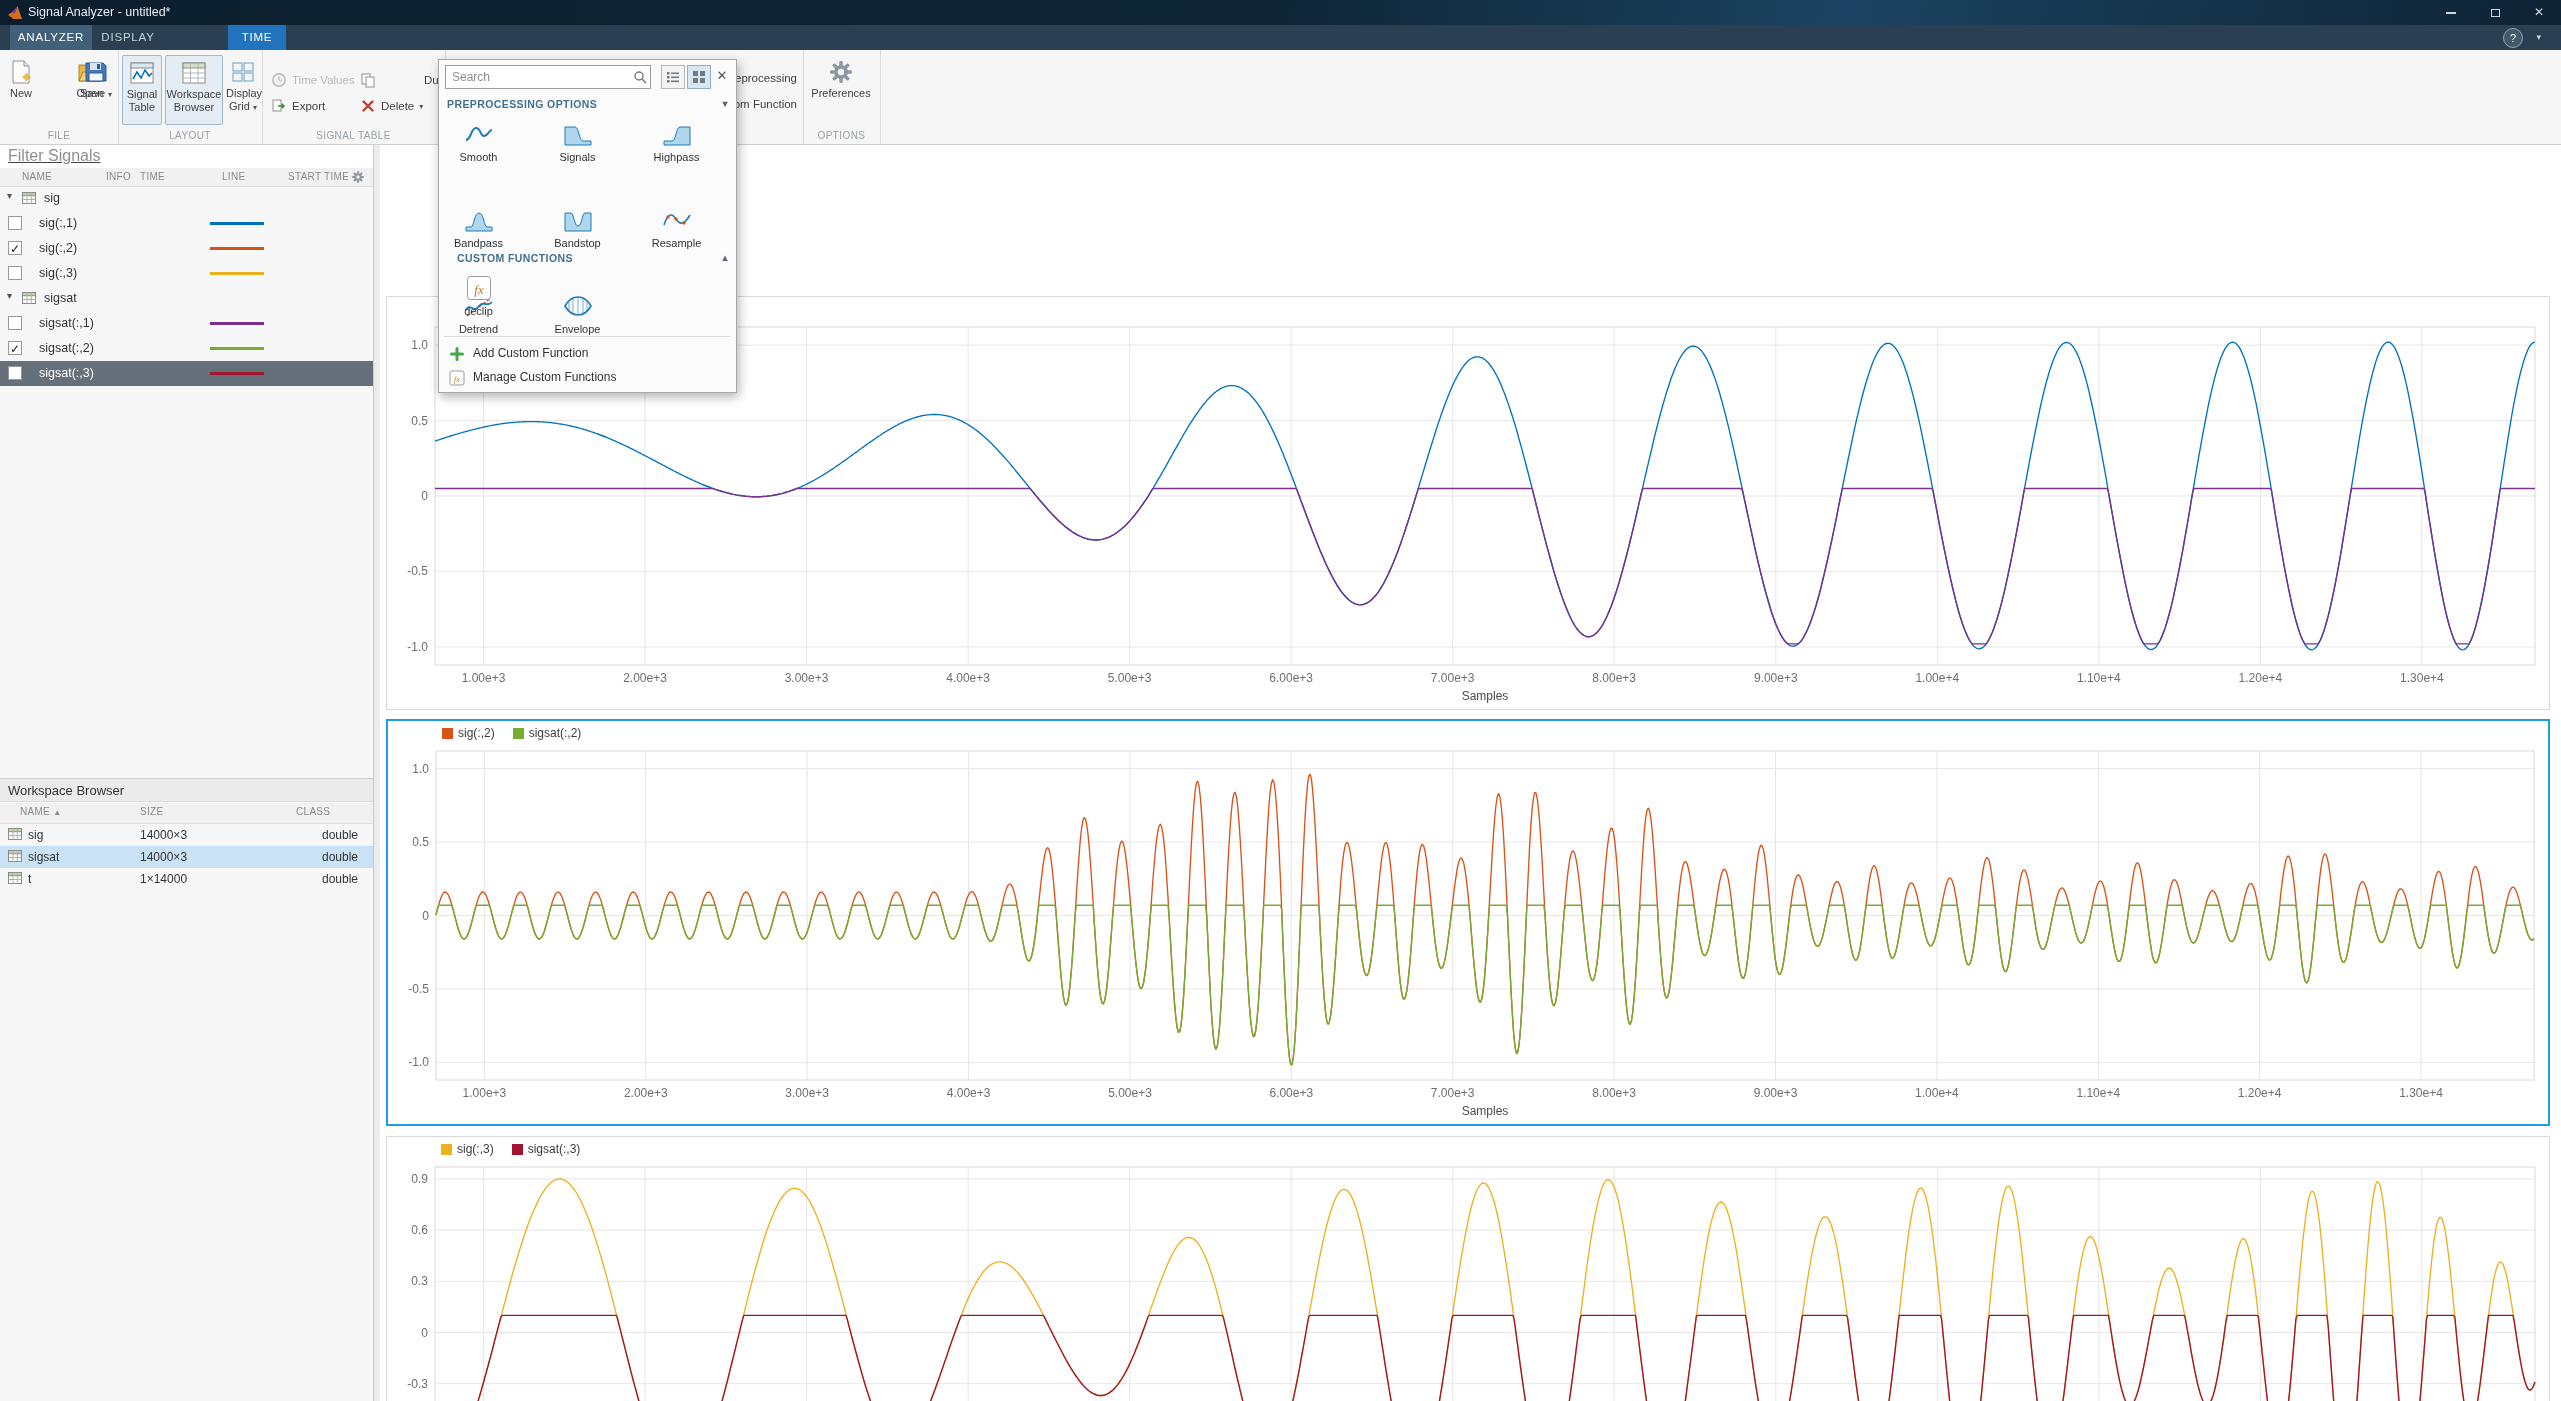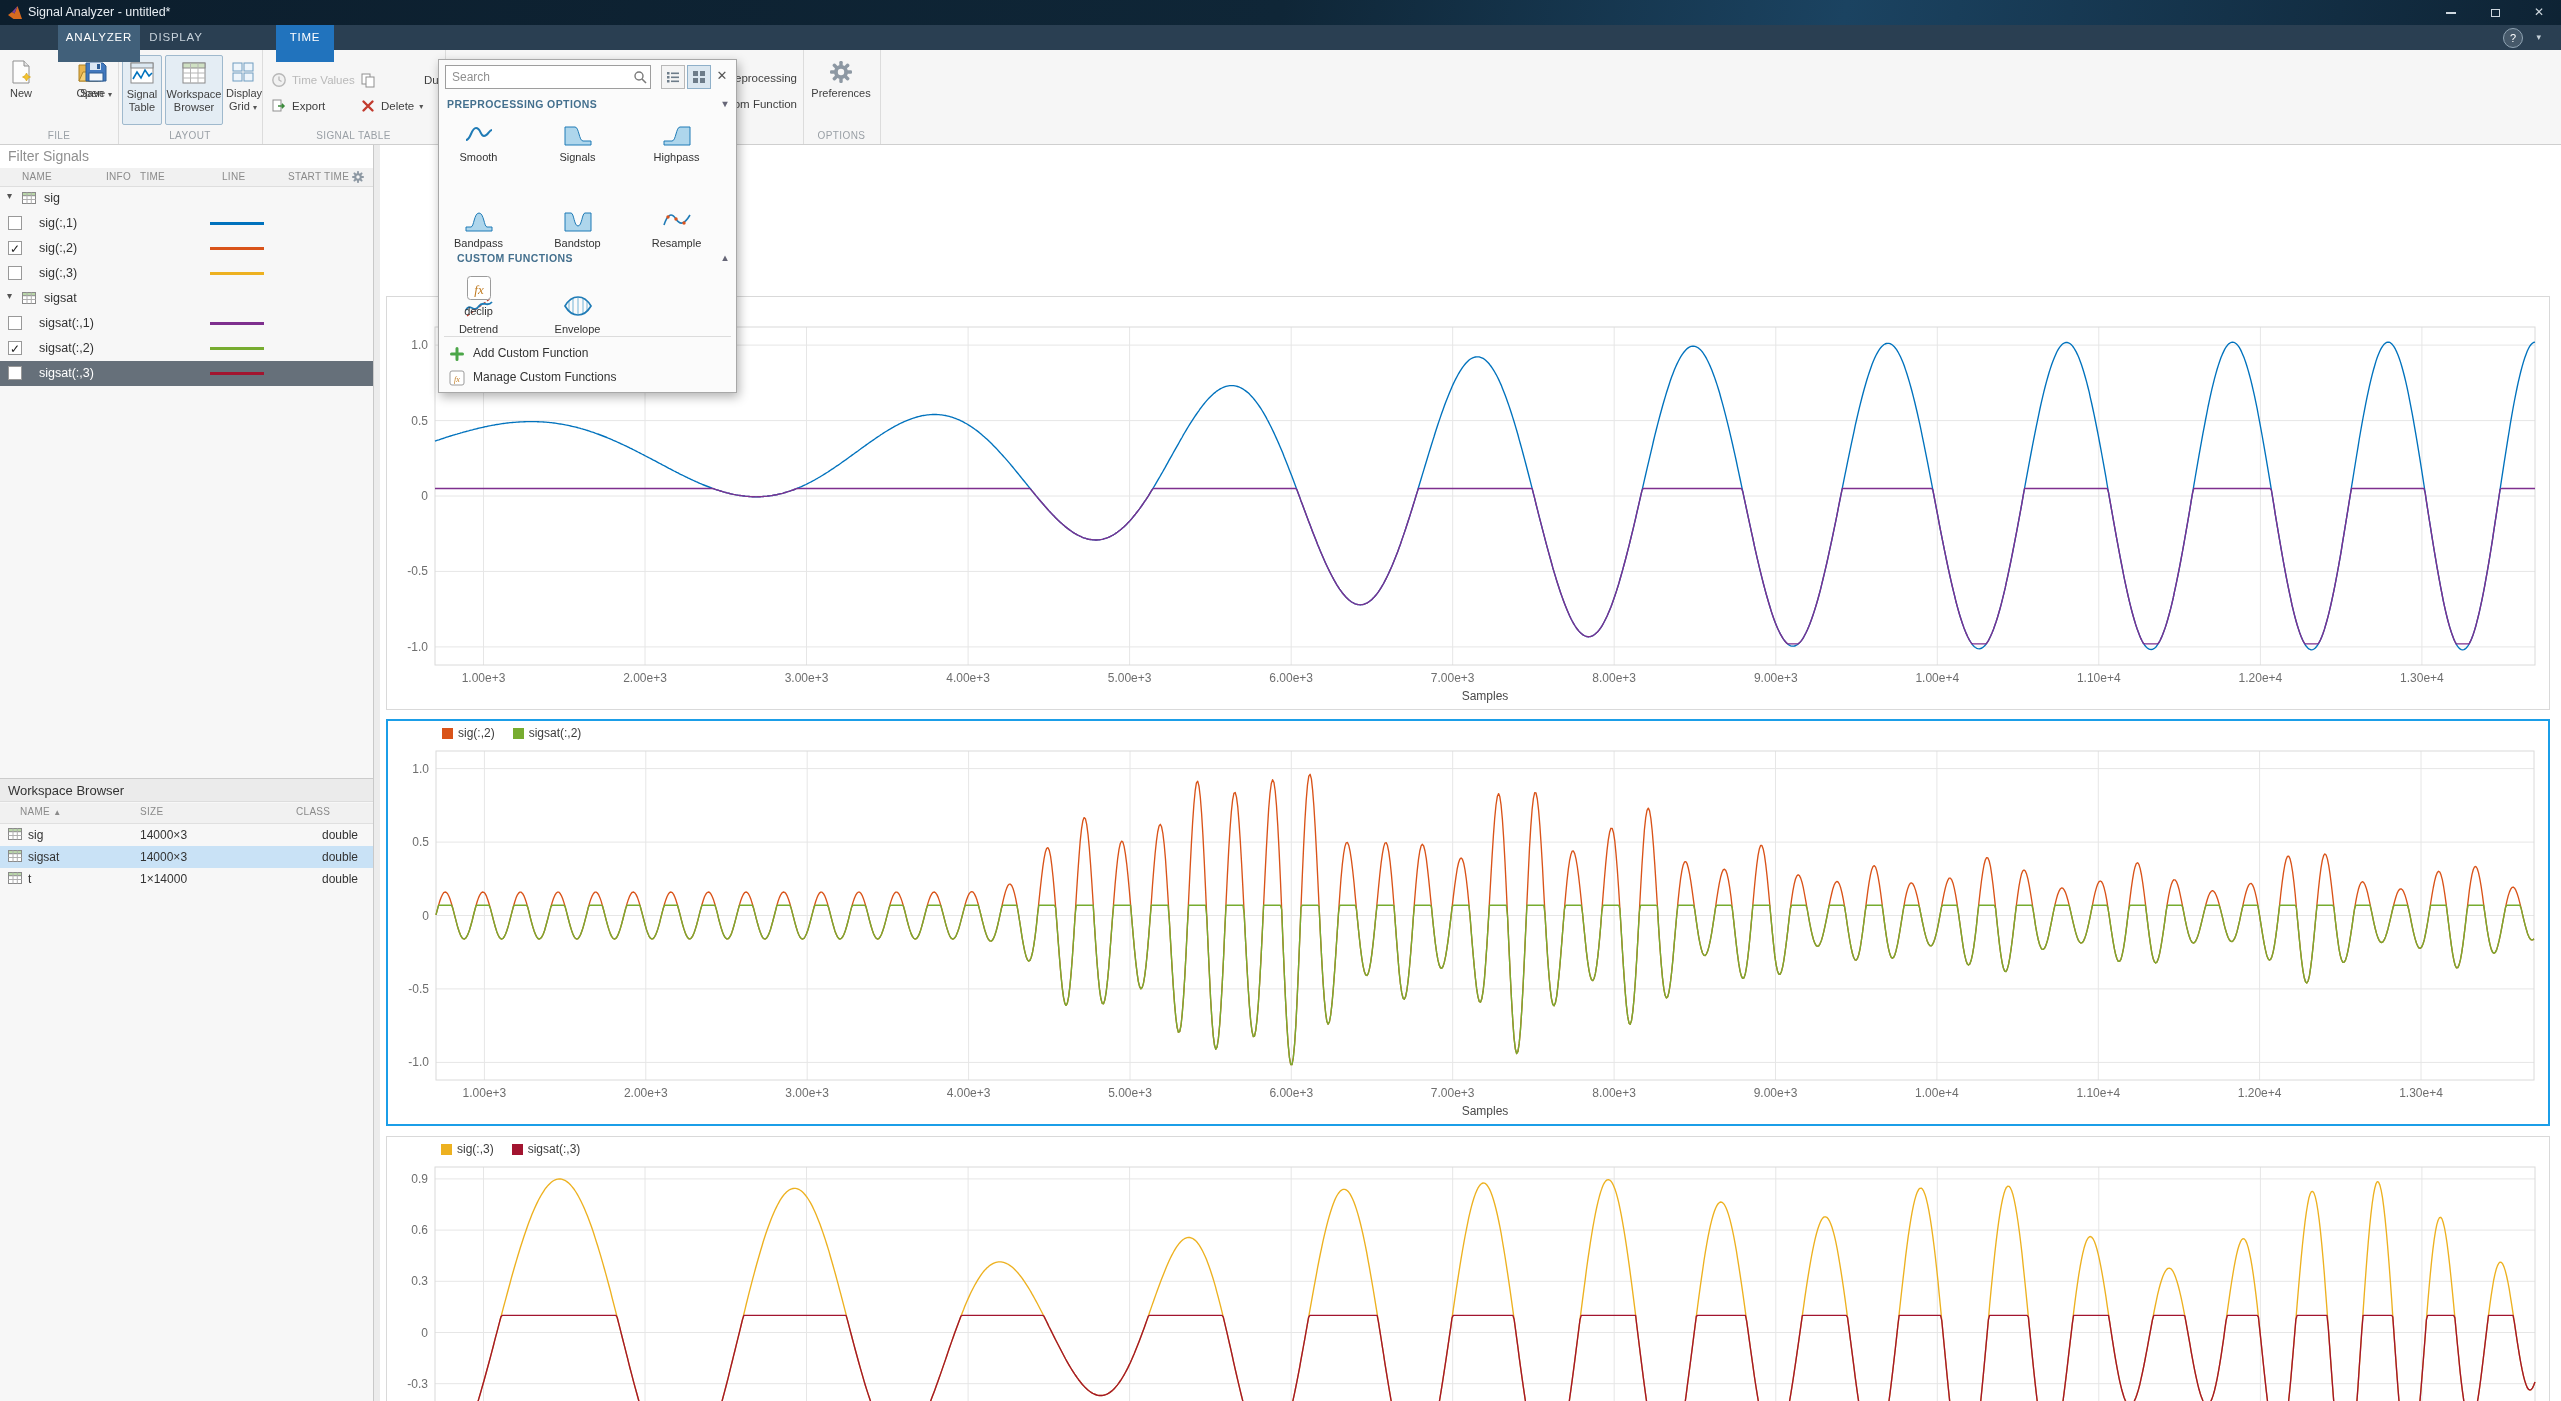--- a/index.html
+++ b/index.html
@@ -8,21 +8,21 @@
   
   #titlebar{position:absolute;left:0;top:0;width:2561px;height:25px;
     background:linear-gradient(100deg,#0c1e2d 0%,#0f2637 50%,#1b4361 72%,#0e2334 100%);color:#e8eef3;z-index:30;}
   #titlebar .app-icon{position:absolute;left:7px;top:5px;}
   #titlebar .title-text{position:absolute;left:28px;top:5px;font-size:12.5px;color:#e8eef3;}
   .win-btn{position:absolute;top:0;width:44px;height:25px;text-align:center;line-height:25px;color:#cfd8df;font-size:12px;}
   .glyph-min{display:inline-block;width:10px;height:2px;background:#cfd8df;vertical-align:middle;}
   .glyph-max{display:inline-block;width:9px;height:8px;border:1.5px solid #cfd8df;vertical-align:middle;box-sizing:border-box;}
   
   #tabstrip{position:absolute;left:0;top:25px;width:2561px;height:25px;background:#2a3f52;z-index:29;}
-  .tab{position:absolute;top:0;height:37px;line-height:25px;text-align:center;font-size:11.5px;letter-spacing:.8px;color:#c7d2db;margin-left:48px;}
+  .tab{position:absolute;top:0;height:25px;line-height:25px;text-align:center;font-size:11.5px;letter-spacing:.8px;color:#c7d2db;}
   #tab-analyzer{left:10px;width:82px;background:#41607a;color:#fff;}
   #tab-display{left:94px;width:68px;}
   #tab-time{left:228px;width:58px;background:#2173bd;color:#fff;}
   #help-circle{position:absolute;right:38px;top:3px;width:18px;height:18px;border-radius:50%;background:#46596a;border:1px solid #90a4b4;color:#fff;font-size:11px;line-height:18px;text-align:center;}
   #help-caret{position:absolute;right:20px;top:7px;color:#c7d2db;font-size:9px;}
   
   #ribbon{position:absolute;left:0;top:50px;width:2561px;height:94px;background:#f6f6f6;border-bottom:1px solid #cfcfcf;z-index:10;}
   .rsec{position:absolute;top:0;height:94px;border-right:1px solid #dcdcdc;}
   .rsec-label{position:absolute;bottom:3px;left:0;right:0;text-align:center;font-size:10px;color:#9aa0a6;letter-spacing:.4px;}
   .rbtn.big{position:absolute;top:5px;height:70px;text-align:center;font-size:11px;color:#3f3f3f;line-height:13px;box-sizing:border-box;padding-top:3px;}
@@ -32,21 +32,21 @@
   .small-btn{position:absolute;height:20px;display:flex;align-items:center;gap:5px;font-size:11.5px;color:#3f3f3f;white-space:nowrap;}
   .small-btn .sicon{width:16px;height:16px;display:inline-block;}
   .disabled{color:#b9b9b9;justify-content:center;}
   .ghost-label{position:absolute;font-size:11.5px;color:#3f3f3f;text-align:right;white-space:nowrap;}
   
   #content{position:absolute;top:144px;left:0;right:0;bottom:0;background:#fff;}
   #left-panel{position:absolute;left:0;top:0;width:374px;bottom:0;background:#f7f7f7;border-right:1px solid #c9c9c9;box-sizing:border-box;}
   #splitter{position:absolute;left:374px;top:0;width:6px;bottom:0;background:#ececec;border-right:1px solid #d6d6d6;}
   #main-area{position:absolute;left:380px;top:0;right:0;bottom:0;background:#fff;}
   #filter-box{position:absolute;top:0;left:0;right:0;height:24px;background:#fff;border-bottom:1px solid #d8d8d8;}
-  #filter-box input{width:100%;height:100%;border:none;outline:none;background:transparent;font-size:14px;padding-left:8px;font-family:"Liberation Sans",sans-serif;color:#444;box-sizing:border-box;}
+  #filter-box input{width:100%;height:100%;border:none;outline:none;background:transparent;font-size:16px;padding-left:8px;font-family:"Liberation Sans",sans-serif;color:#444;box-sizing:border-box;text-decoration:underline;}
   #filter-box input::placeholder{color:#8f8f8f;}
   #sig-header{position:absolute;top:24px;left:0;right:0;height:18px;background:#f1f1f1;border-bottom:1px solid #dedede;}
   .col-h{position:absolute;top:3px;font-size:10px;color:#8a8a8a;letter-spacing:.3px;}
   #signal-rows{position:absolute;top:42px;left:0;right:0;}
   .sig-row{position:relative;height:25px;font-size:12.5px;color:#333;}
   .sig-row.selected{background:#66707a;color:#fff;}
   .sig-row .cb{position:absolute;left:8px;top:5px;width:14px;height:14px;background:#fff;border:1px solid #999;font-size:12px;line-height:14px;text-align:center;color:#222;box-sizing:border-box;}
   .sig-row .g-caret{position:absolute;left:7px;top:4px;font-size:10px;color:#555;}
   .sig-row .g-icon{position:absolute;left:22px;top:6px;}
   .sig-row .g-name{position:absolute;left:44px;top:5px;}

